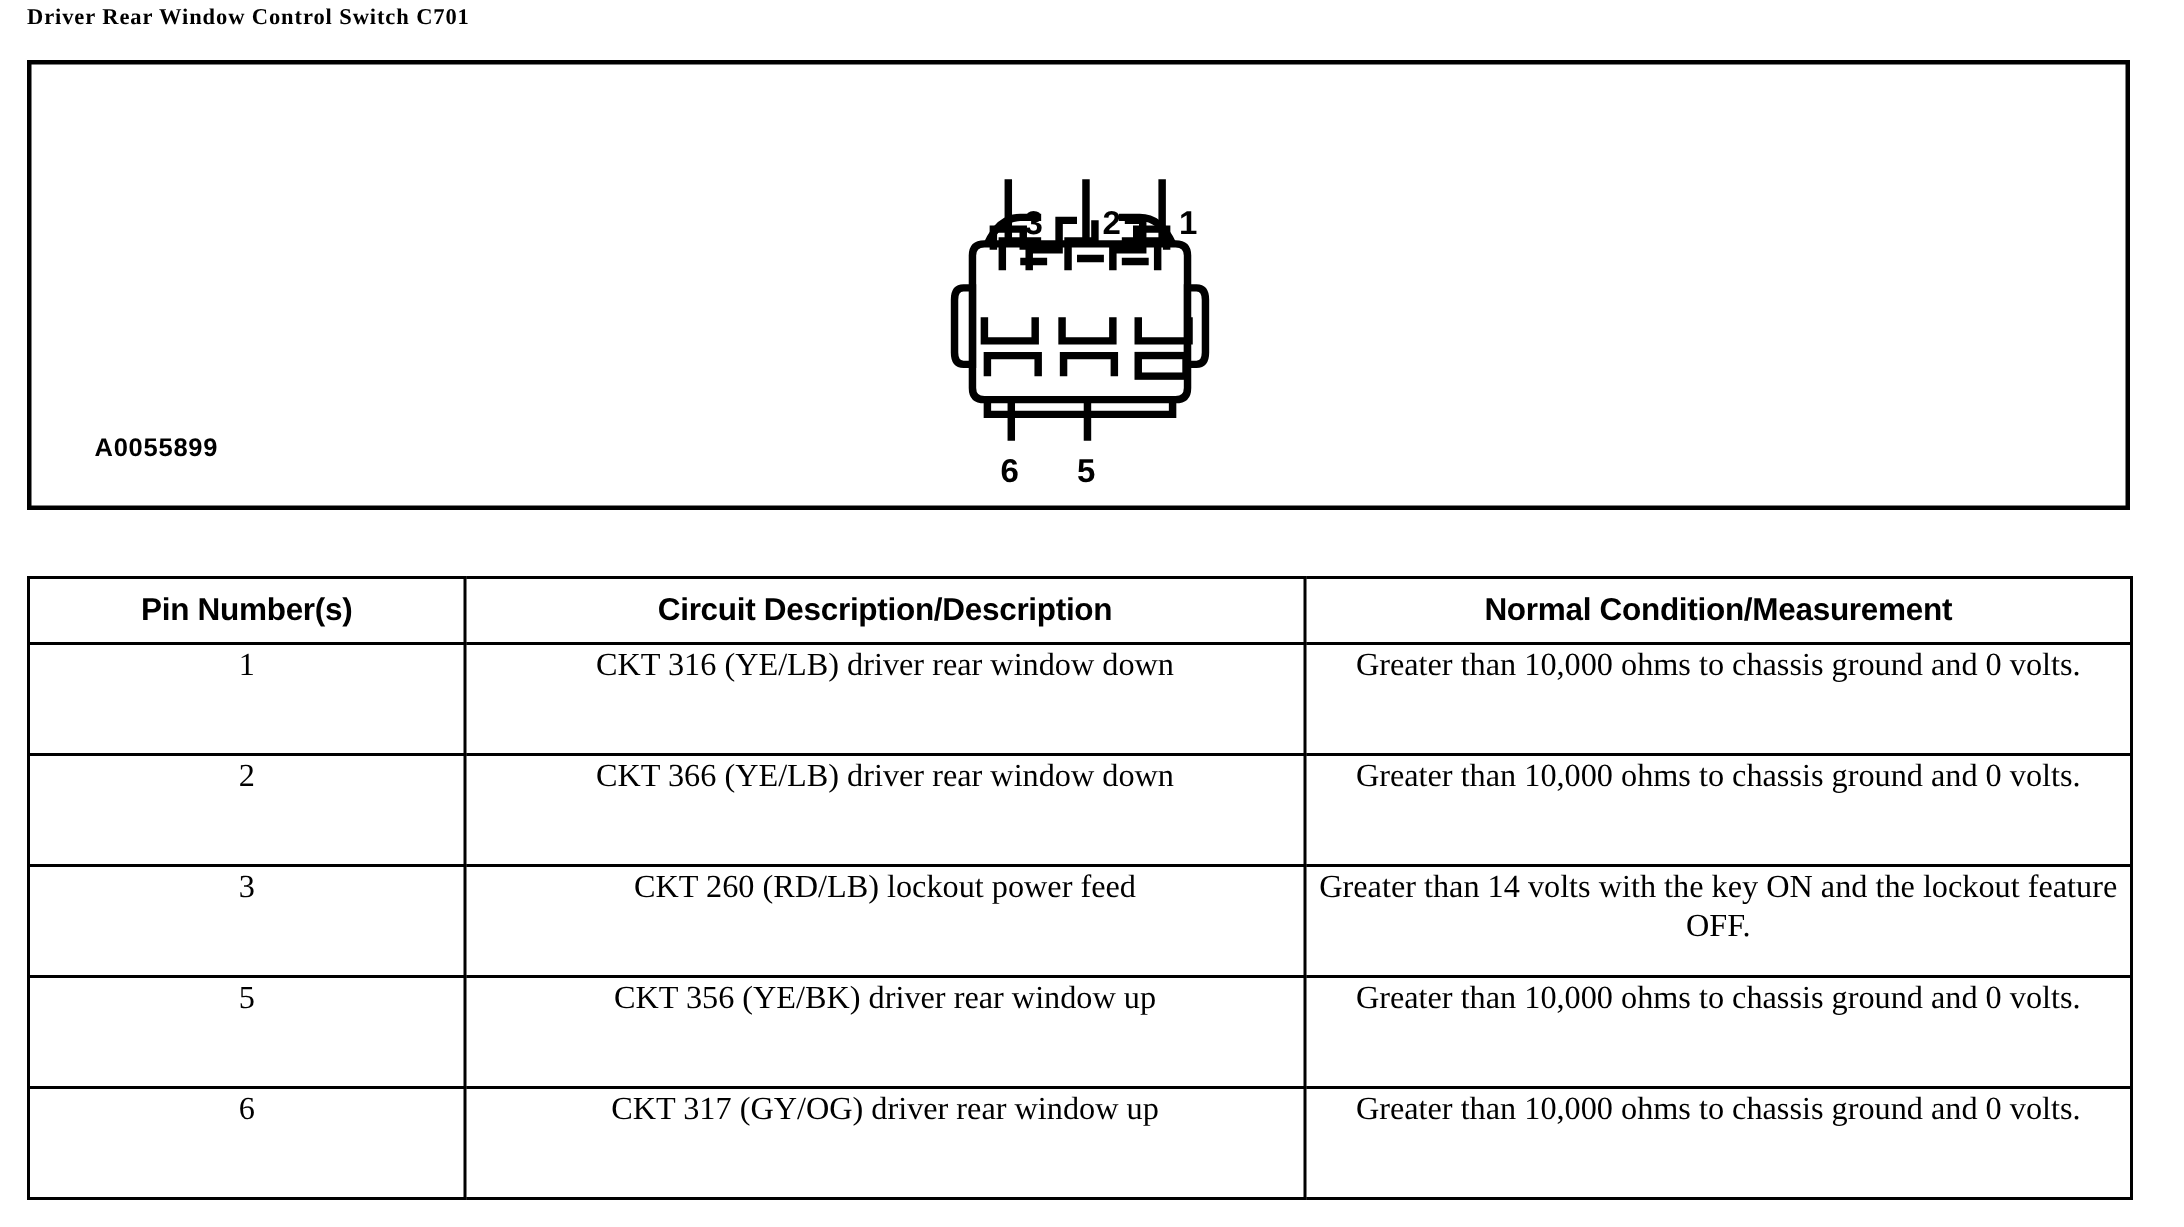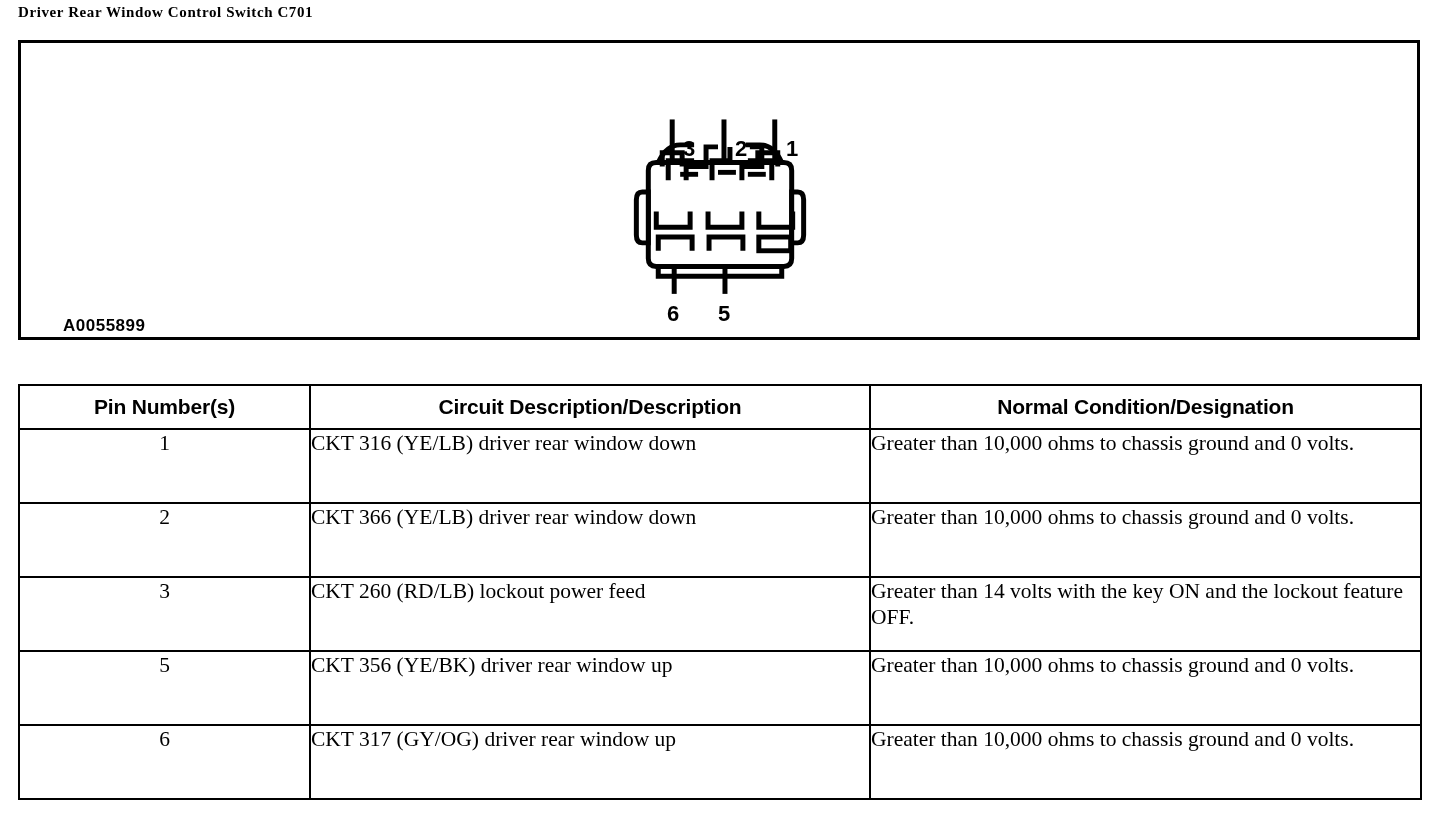--- a/index.html
+++ b/index.html
@@ -42,21 +42,21 @@
   .diagram-canvas {
     position: absolute;
     left: 0;
     top: 0;
     width: 100%;
     height: 100%;
   }
   .part-number {
     position: absolute;
     left: 42px;
-    bottom: 1px;
+    bottom: 28px;
     font-family: "Liberation Sans", sans-serif;
     font-weight: bold;
     font-size: 17px;
     letter-spacing: 0.5px;
   }
 
   
   .pin-table-wrap {
     position: absolute;
     left: 18px;
@@ -93,24 +93,25 @@
   }
   .col-pin  { width: 291px; }
   .col-desc { width: 560px; }
   .col-cond { width: 551px; }
 
   td.cell-pin {
     text-align: center;
     padding-top: 7px;
   }
   td.cell-desc {
+    text-align: center;
     padding: 7px 8px 0 8px;
   }
   td.cell-cond {
-    text-align: left;
+    text-align: center;
     padding: 7px 10px 0 12px;
   }
 </style>
 </head>
 <body>
 
 <div class="doc-title">Driver Rear Window Control Switch C701</div>
 
 <div class="diagram-box">
 
@@ -203,21 +204,21 @@
   <table class="pin-table">
     <colgroup>
       <col class="col-pin">
       <col class="col-desc">
       <col class="col-cond">
     </colgroup>
     <thead>
       <tr>
         <th>Pin Number(s)</th>
         <th>Circuit Description/Description</th>
-        <th>Normal Condition/Designation</th>
+        <th>Normal Condition/Measurement</th>
       </tr>
     </thead>
     <tbody id="pin-table-body">
         <tr>
           <td class="cell-pin">1</td>
           <td class="cell-desc">CKT 316 (YE/LB) driver rear window down</td>
           <td class="cell-cond">Greater than 10,000 ohms to chassis ground and 0 volts.</td>
         </tr>
         <tr>
           <td class="cell-pin">2</td>

